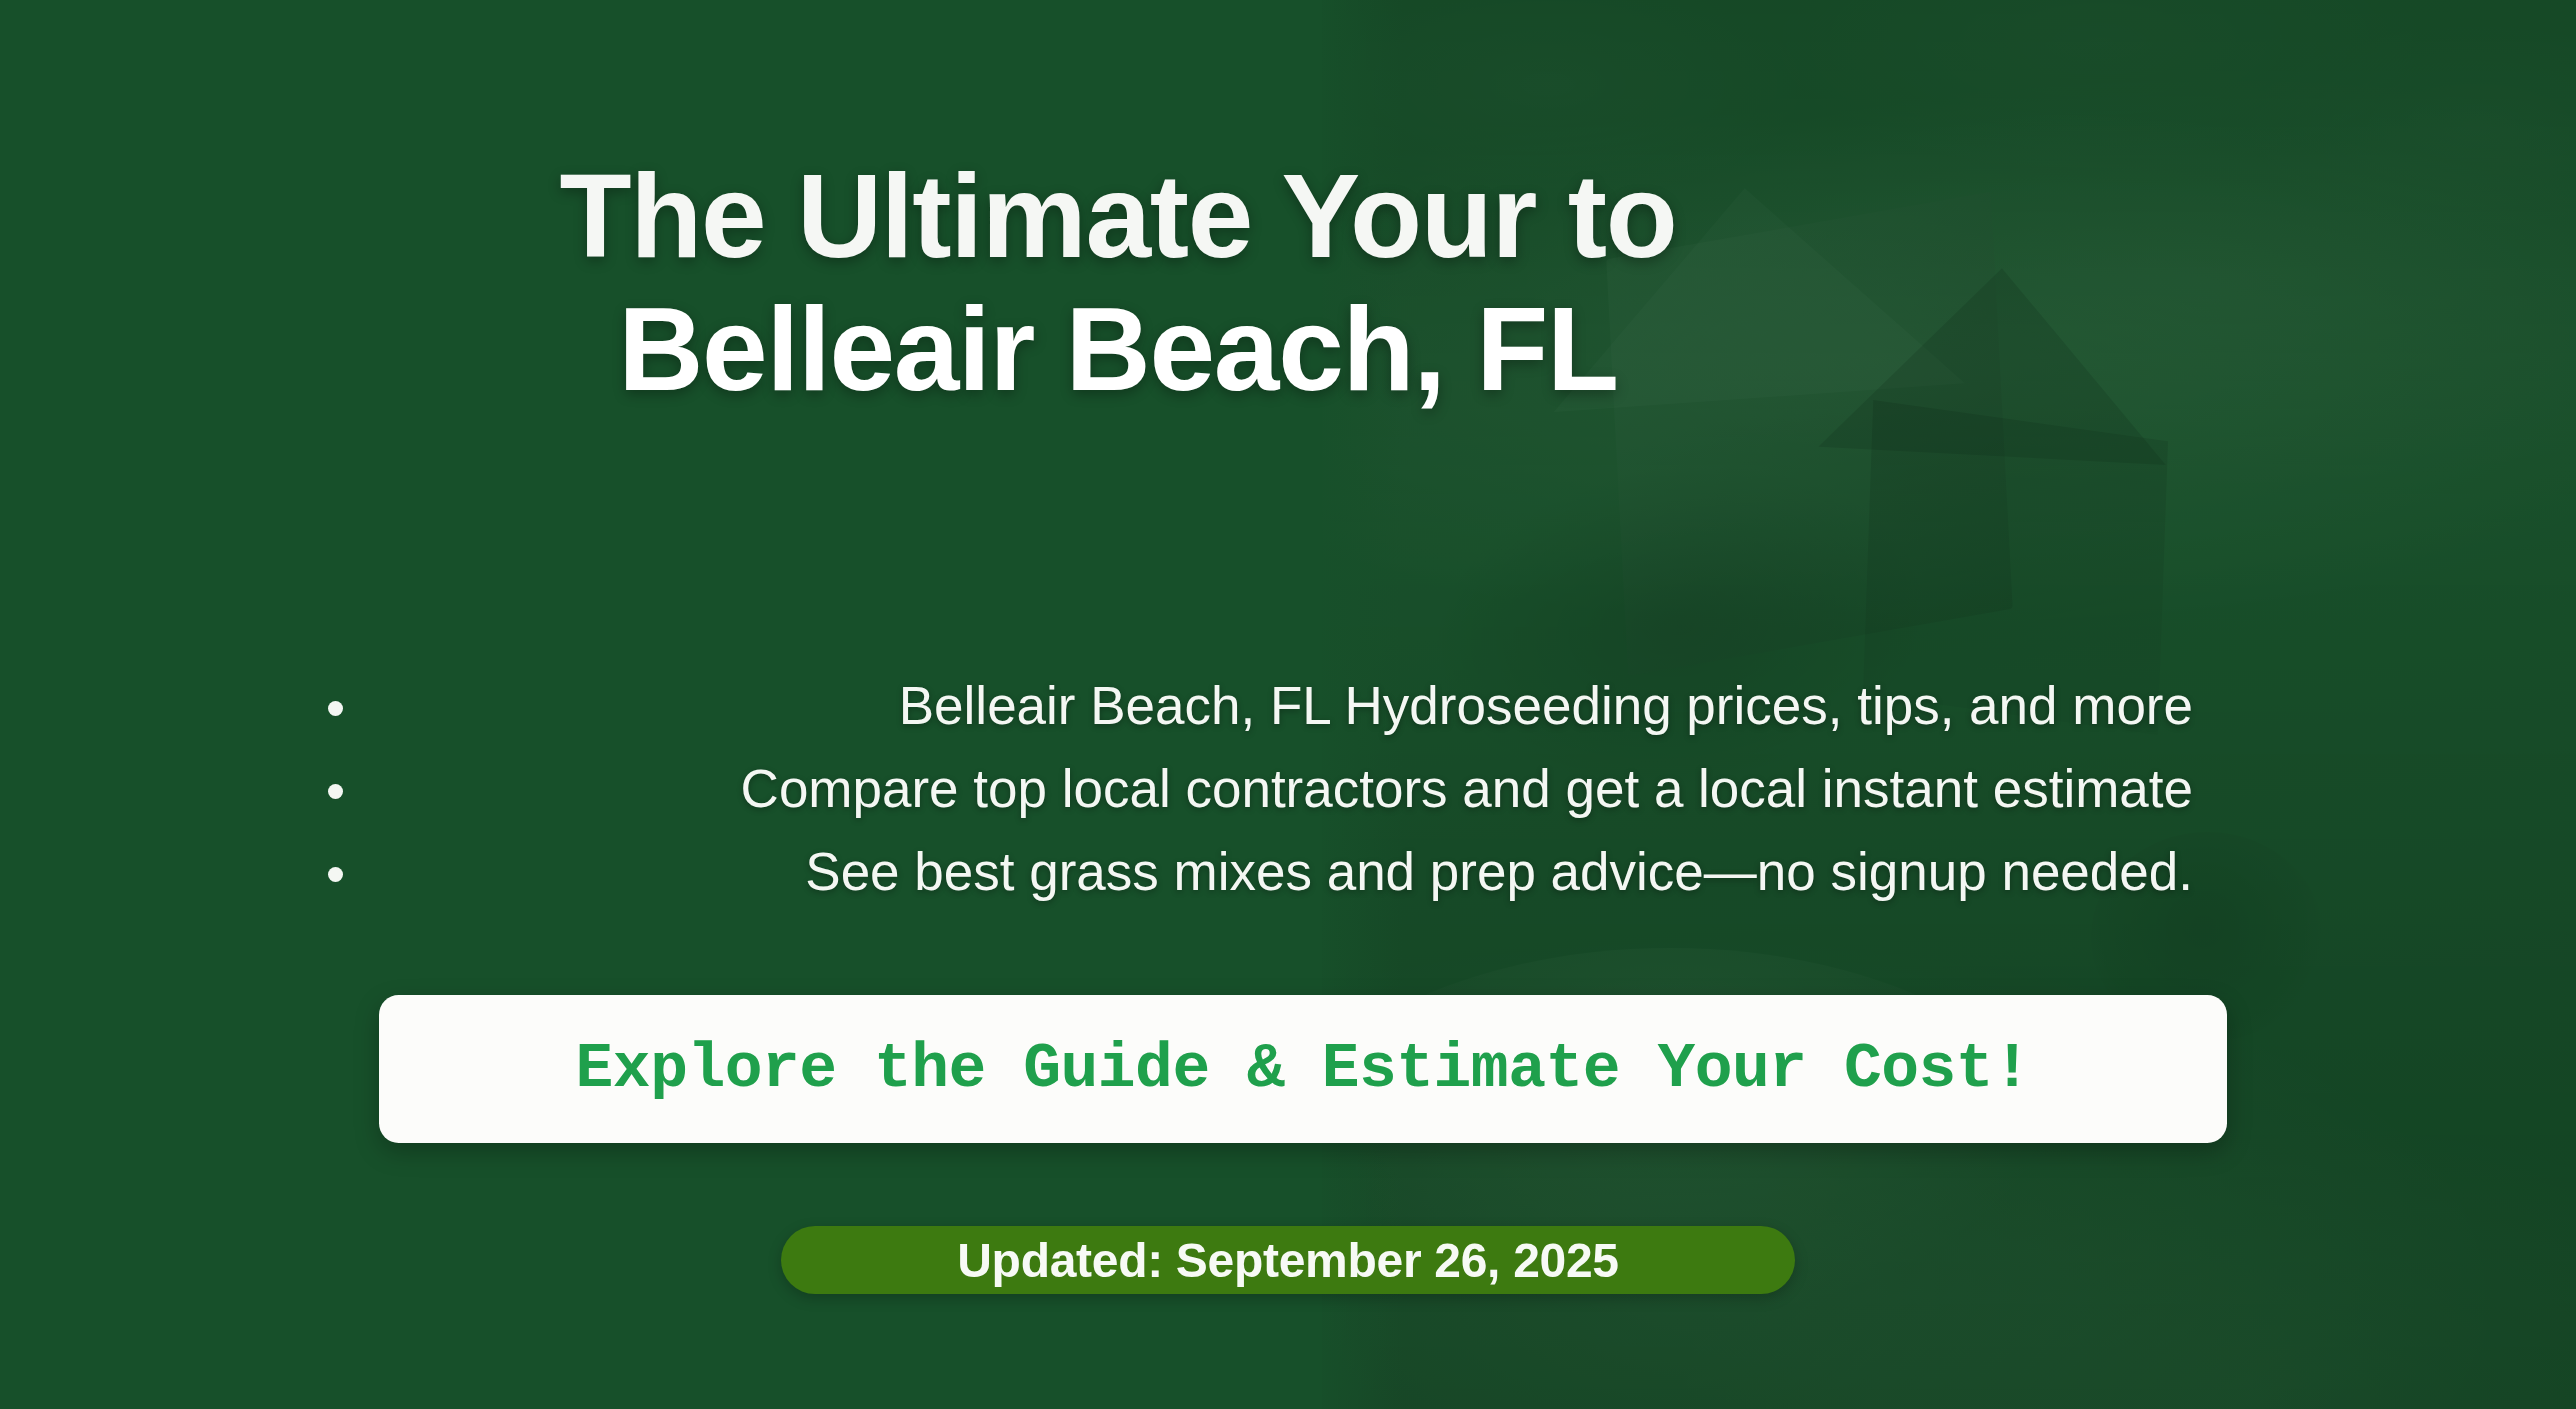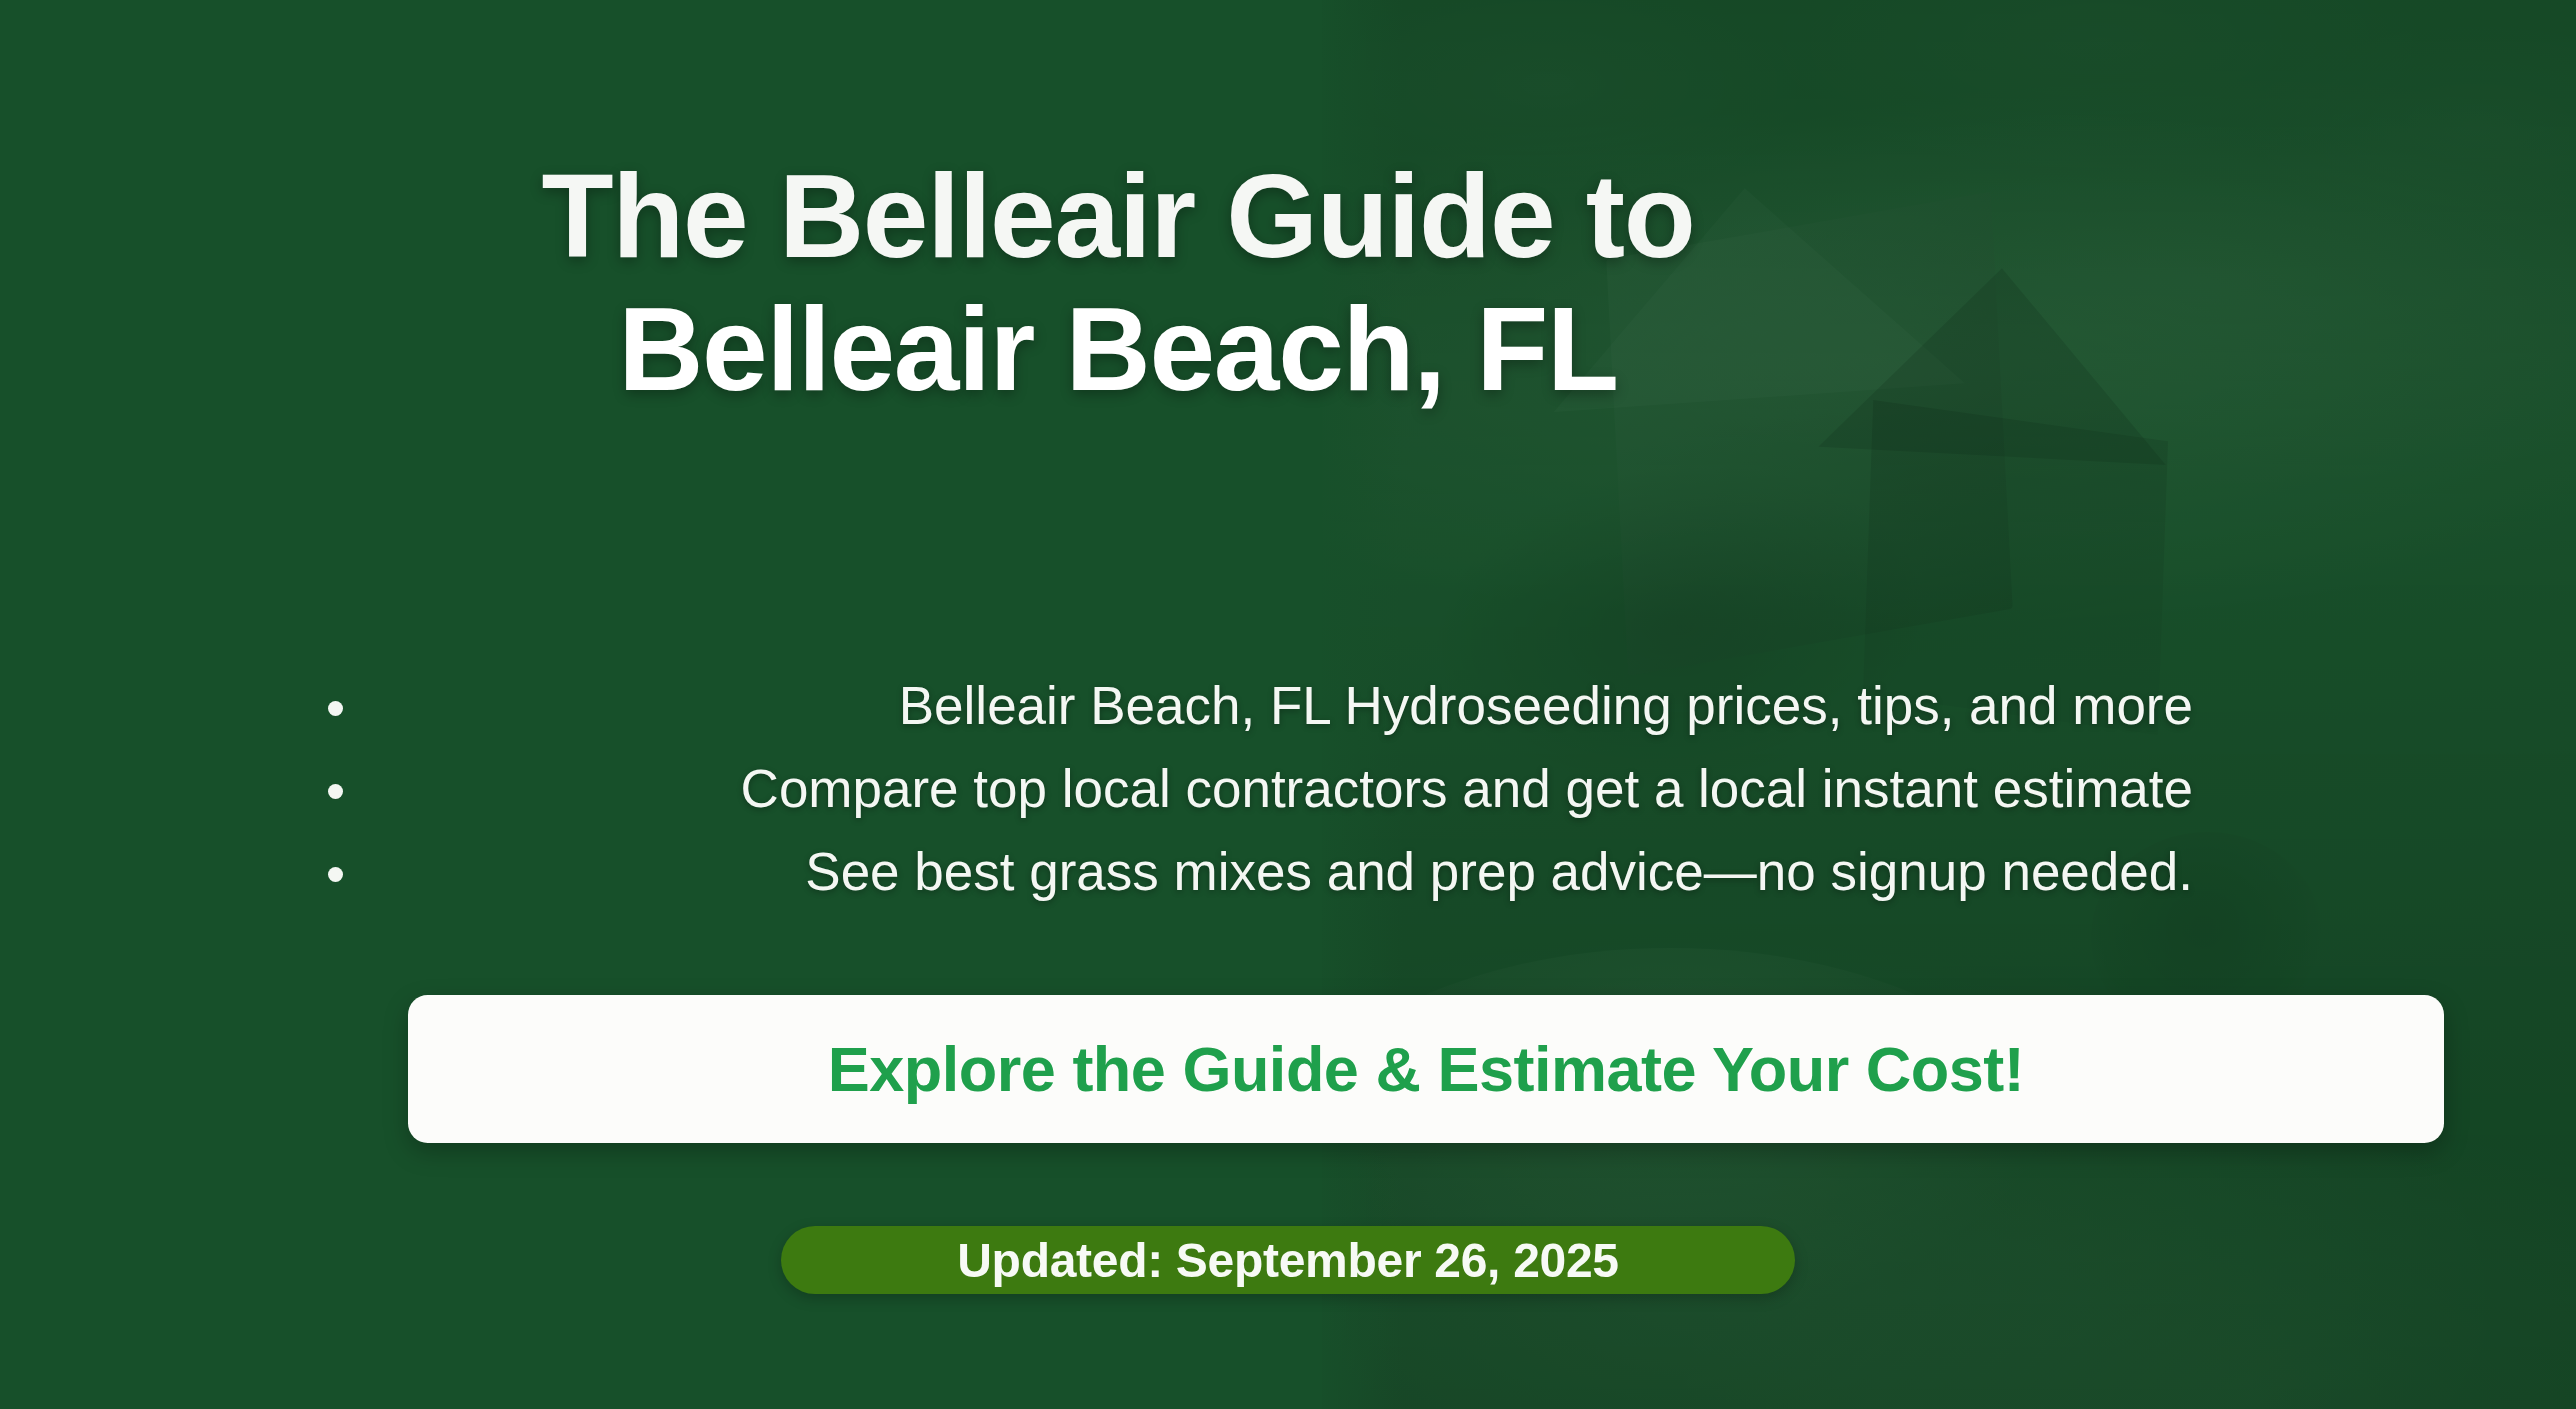--- a/index.html
+++ b/index.html
@@ -178,30 +178,30 @@
     left: 12.5px;
     top: 23px;
     width: 15px;
     height: 15px;
     border-radius: 50%;
     background: #F4F7F3;
   }
 
   .cta-button {
     position: absolute;
-    left: 408px;
+    left: 379px;
     top: 995px;
-    width: 2036px;
+    width: 1848px;
     height: 148px;
     background: #FCFCFA;
     border: 0;
     border-radius: 19.7px;
     box-shadow: 0 9px 25px rgba(0,0,0,0.26);
     color: #1FA04C;
-    font-family: Liberation Sans, sans-serif;
+    font-family: Liberation Mono, monospace;
     font-size: 63px;
     font-weight: 700;
     letter-spacing: -0.5px;
     cursor: pointer;
     display: flex;
     align-items: center;
     justify-content: center;
   }
 
   .updated-badge {
@@ -237,21 +237,21 @@
     <div class="tree-ring"></div>
     <div class="lawn-patch"></div>
     <div class="photo-tint"></div>
     <div class="photo-tint2"></div>
     <div class="photo-feather"></div>
   </div>
 
   <div class="content">
 
     <h1 class="headline">
-      <span>The Belleair Guide to</span>
+      <span>The Ultimate Your to</span>
       <span class="accent">Belleair Beach, FL</span>
     </h1>
 
     <ul class="bullets">
       <li>Belleair Beach, FL Hydroseeding prices, tips, and more</li>
       <li>Compare top local contractors and get a local instant estimate</li>
       <li>See best grass mixes and prep advice—no signup needed.</li>
     </ul>
 
     <button class="cta-button">Explore the Guide &amp; Estimate Your Cost!</button>

